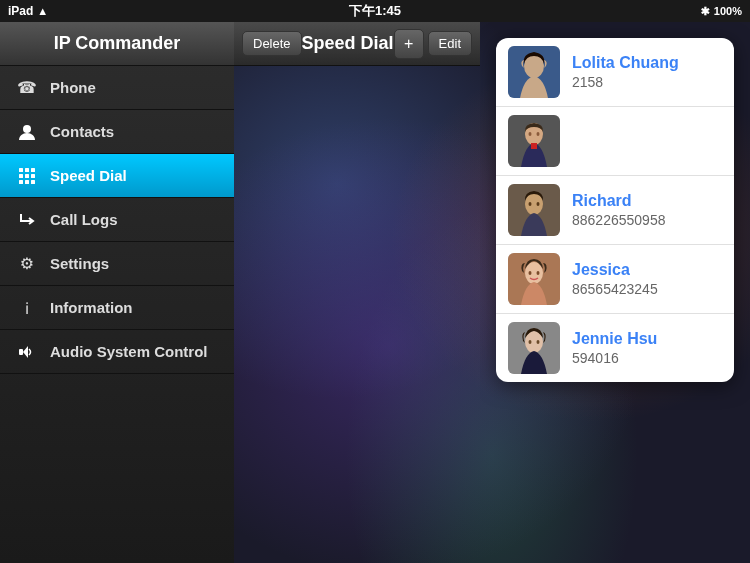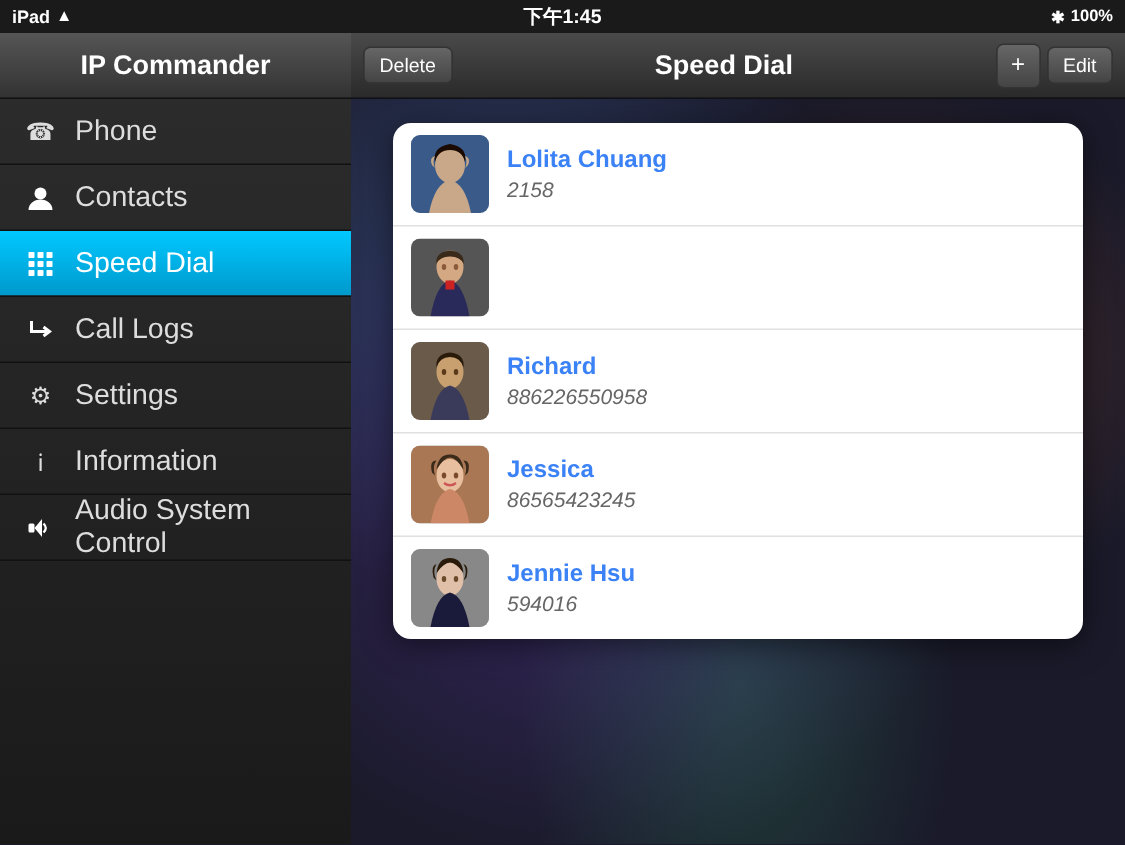--- a/index.html
+++ b/index.html
@@ -88,34 +88,34 @@
       width: 22px;
       height: 22px;
       display: flex;
       align-items: center;
       justify-content: center;
       font-size: 16px;
       flex-shrink: 0;
     }
 
     .nav-label {
-      font-size: 19px;
-      font-weight: 400;
+      font-size: 15px;
+      font-weight: 700;
     }
 
     
     .content-area {
       flex: 1;
       background: radial-gradient(ellipse at 30% 60%, rgba(100,60,180,0.4) 0%, transparent 50%),
                   radial-gradient(ellipse at 70% 40%, rgba(200,100,50,0.3) 0%, transparent 40%),
                   radial-gradient(ellipse at 50% 80%, rgba(50,150,100,0.3) 0%, transparent 40%),
                   radial-gradient(ellipse at 20% 30%, rgba(80,120,200,0.4) 0%, transparent 40%),
                   #1a1a2a;
       display: flex;
-      flex-direction: column;
+      flex-direction: row;
     }
 
     
     .toolbar {
       height: 44px;
       display: flex;
       align-items: center;
       justify-content: space-between;
       padding: 0 8px;
       background: linear-gradient(180deg, #4a4a4a 0%, #2a2a2a 100%);
@@ -217,21 +217,20 @@
     .contact-name {
       font-size: 16px;
       font-weight: bold;
       color: #3b82f6;
       margin-bottom: 2px;
     }
 
     .contact-number {
       font-size: 14px;
       color: #666;
-      font-style: italic;
     }
 
     
     .avatar svg {
       width: 100%;
       height: 100%;
     }
   </style>
 </head>
 <body>

